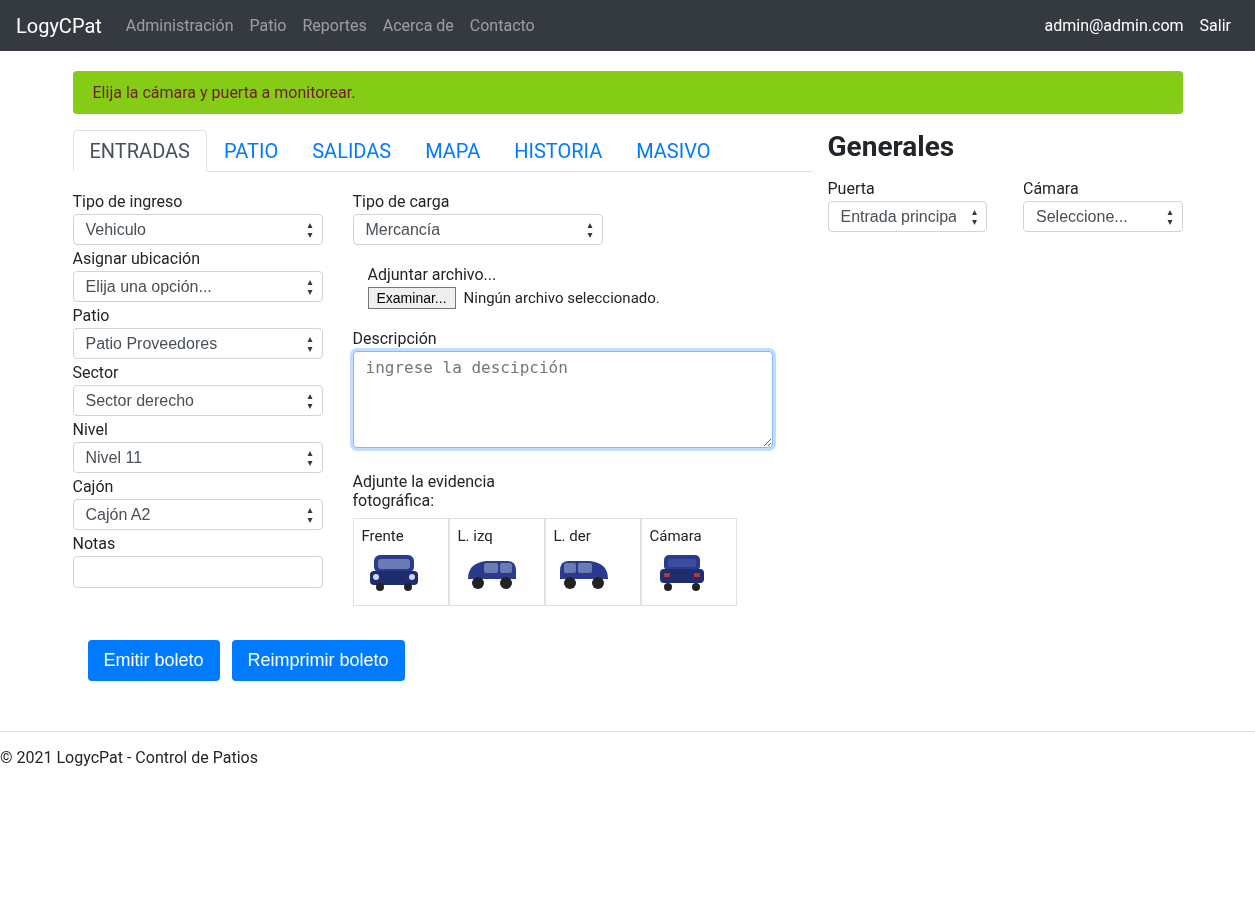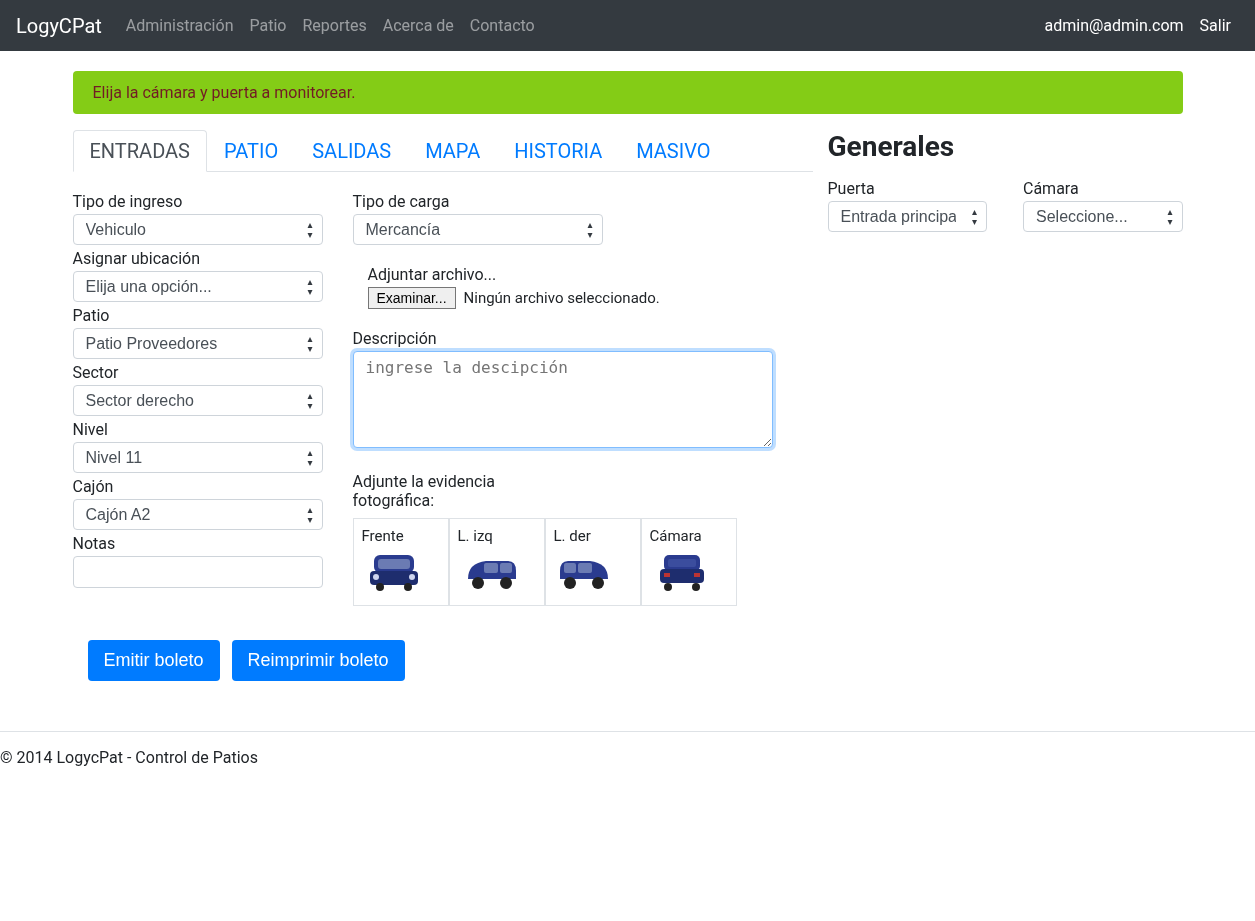--- a/index.html
+++ b/index.html
@@ -235,13 +235,13 @@
           <div class="select-wrap">
             <select class="form-select"><option>Seleccione...</option></select>
             <span class="select-caret">▴<br>▾</span>
           </div>
         </div>
       </div>
     </div>
   </div>
 </div>
 
-<footer>© 2014 LogycPat - Control de Patios</footer>
+<footer>© 2021 LogycPat - Control de Patios</footer>
 
 </body></html>

